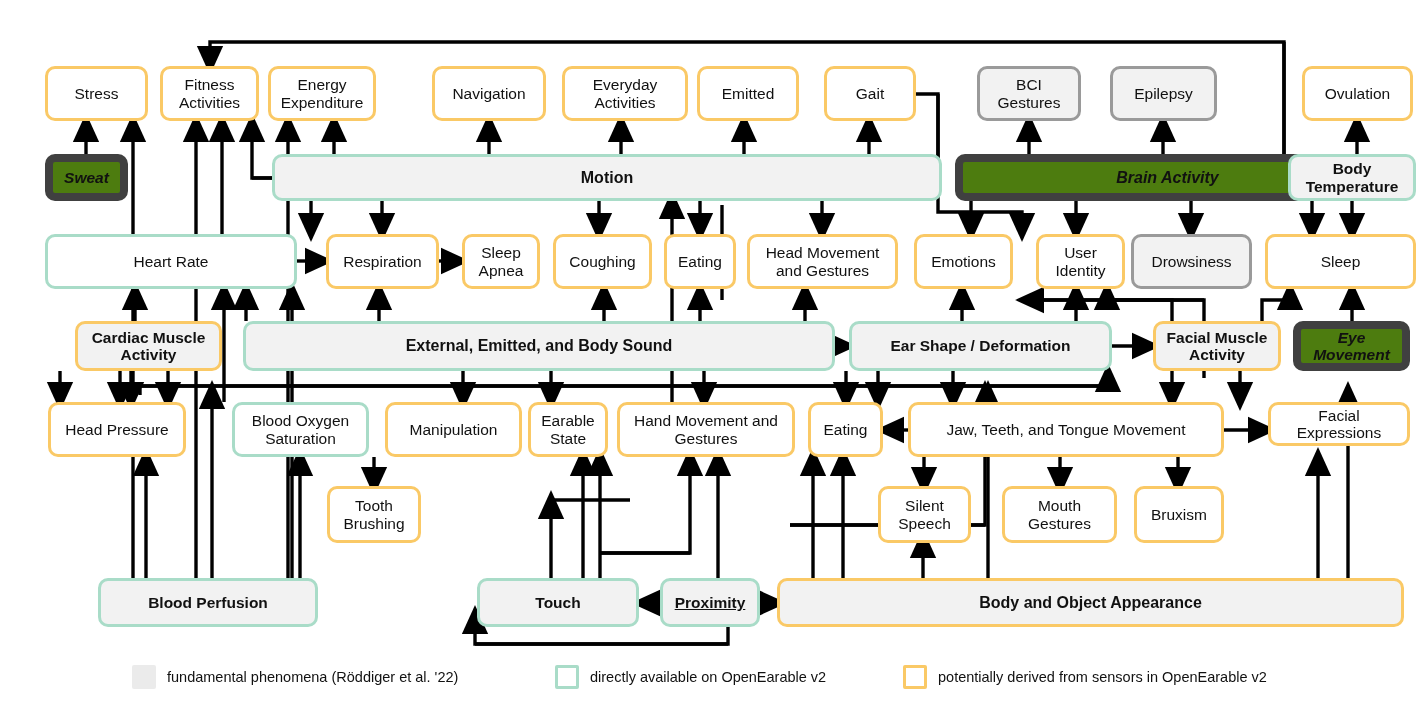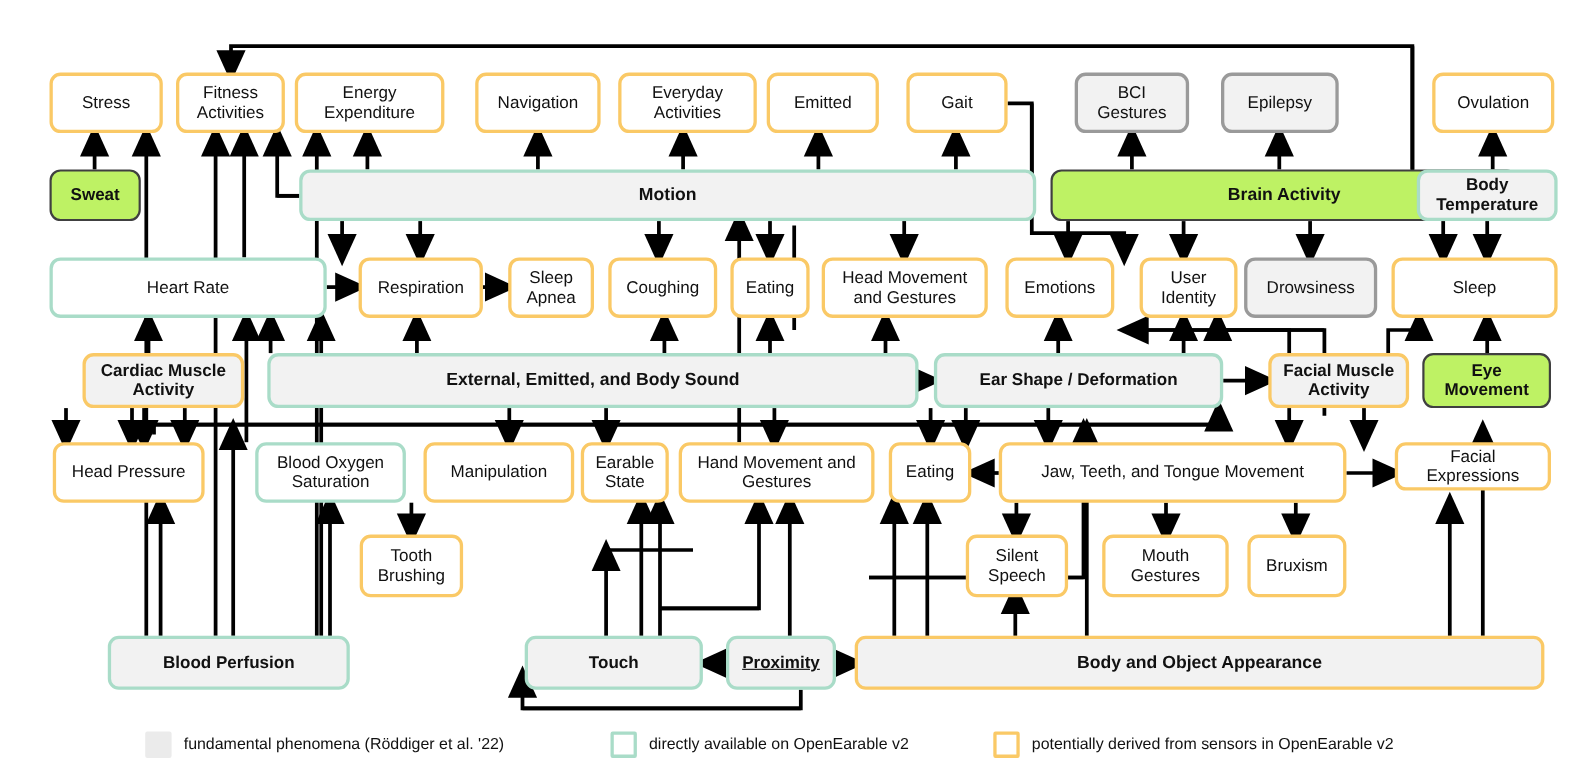--- a/index.html
+++ b/index.html
@@ -15,21 +15,21 @@
     text-align:center;line-height:1.12;
     color:#111;
     font-size:15.5px;
     padding:2px 4px;
     z-index:3;
   }
   
   .derived{ background:#ffffff; border:3px solid #fac966; }
   .direct { background:#ffffff; border:3px solid #a9dcc8; }
   .grey   { background:#f2f2f2; border:3px solid #9a9a9a; }
-  .fund-black  { background:#bef264; border:2px solid #404040; font-weight:bold; }
+  .fund-black  { background:#4d7c0f; border:8px solid #404040; font-weight:bold;font-style:italic; }
   .fund-green  { background:#f2f2f2; border:3px solid #a9dcc8; font-weight:bold; }
   .fund-orange { background:#f2f2f2; border:3px solid #fac966; font-weight:bold; }
   .bar { font-weight:bold; font-size:16px; }
   svg.edges{position:absolute;left:0;top:0;width:1428px;height:702px;z-index:1;pointer-events:none;}
   
   #legend{position:absolute;left:0;top:655px;width:1428px;height:47px;z-index:5;
           display:flex;align-items:center;font-size:14.5px;color:#111;}
   .lg-item{display:flex;align-items:center;}
   .lg-swatch{width:24px;height:24px;box-sizing:border-box;margin-right:11px;border-radius:2px;}
   .sw-grey{background:#ebebeb;}
@@ -216,21 +216,21 @@
   </svg>
 
   <div id="nodes">
       <div class="node derived" style="left: 45px; top: 66px; width: 103px; height: 55px;">
         <span style="white-space: pre-line;">Stress</span>
       </div>
       <div class="node derived" style="left: 160px; top: 66px; width: 99px; height: 55px;">
         <span style="white-space: pre-line;">Fitness
 Activities</span>
       </div>
-      <div class="node derived" style="left: 268px; top: 66px; width: 136px; height: 55px;">
+      <div class="node derived" style="left: 268px; top: 66px; width: 108px; height: 55px;">
         <span style="white-space: pre-line;">Energy
 Expenditure</span>
       </div>
       <div class="node derived" style="left: 432px; top: 66px; width: 114px; height: 55px;">
         <span style="white-space: pre-line;">Navigation</span>
       </div>
       <div class="node derived" style="left: 562px; top: 66px; width: 126px; height: 55px;">
         <span style="white-space: pre-line;">Everyday
 Activities</span>
       </div>

